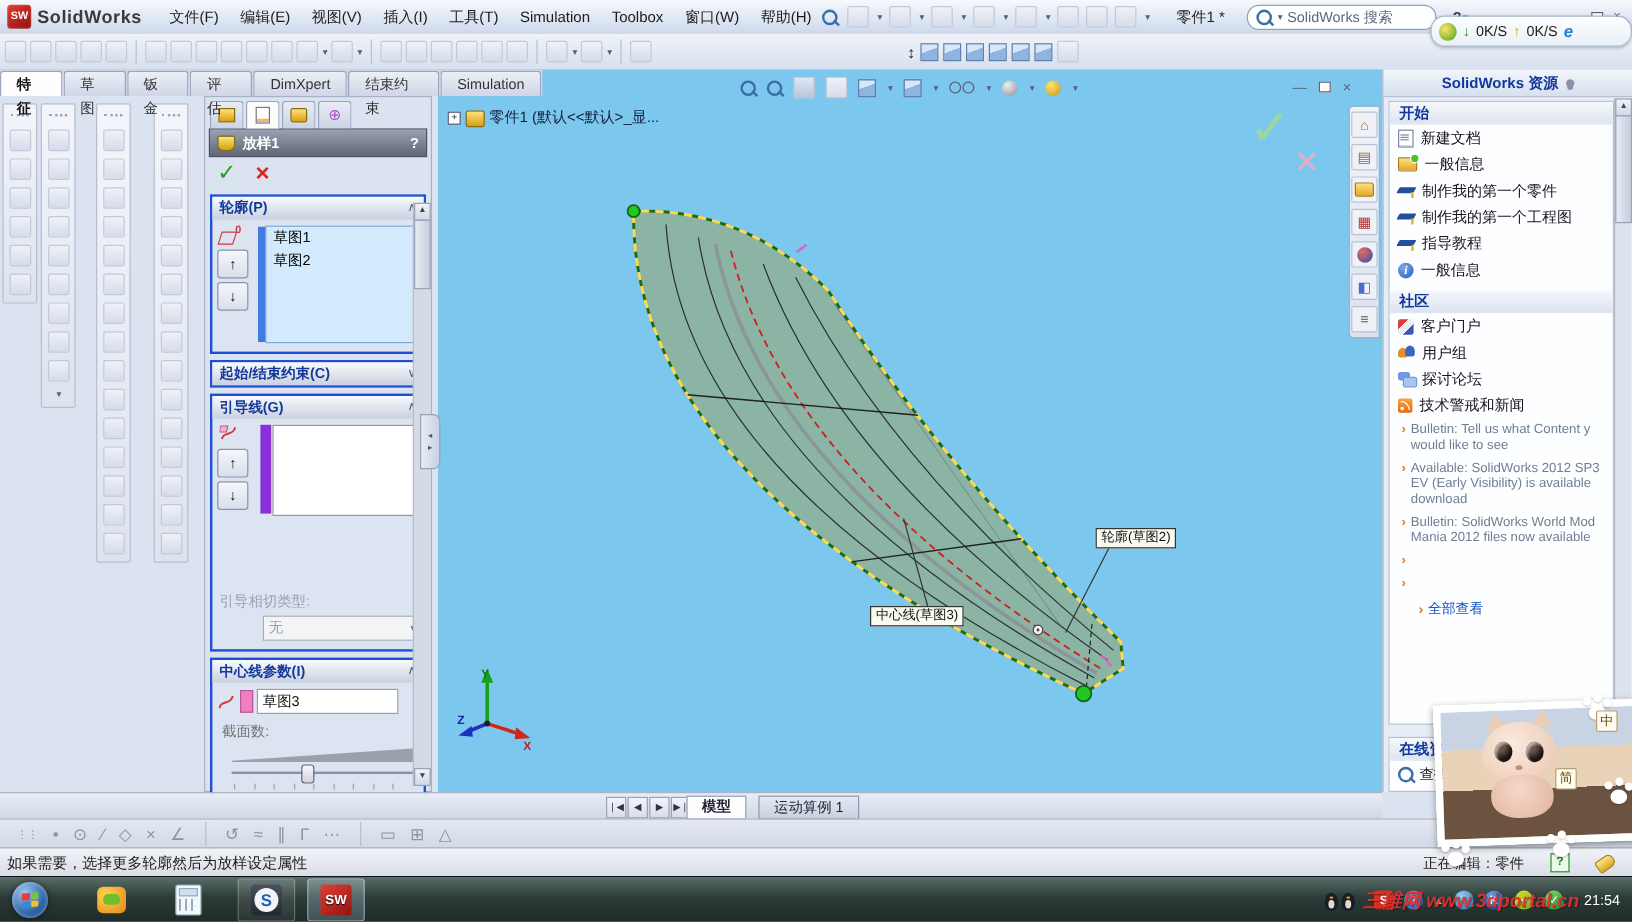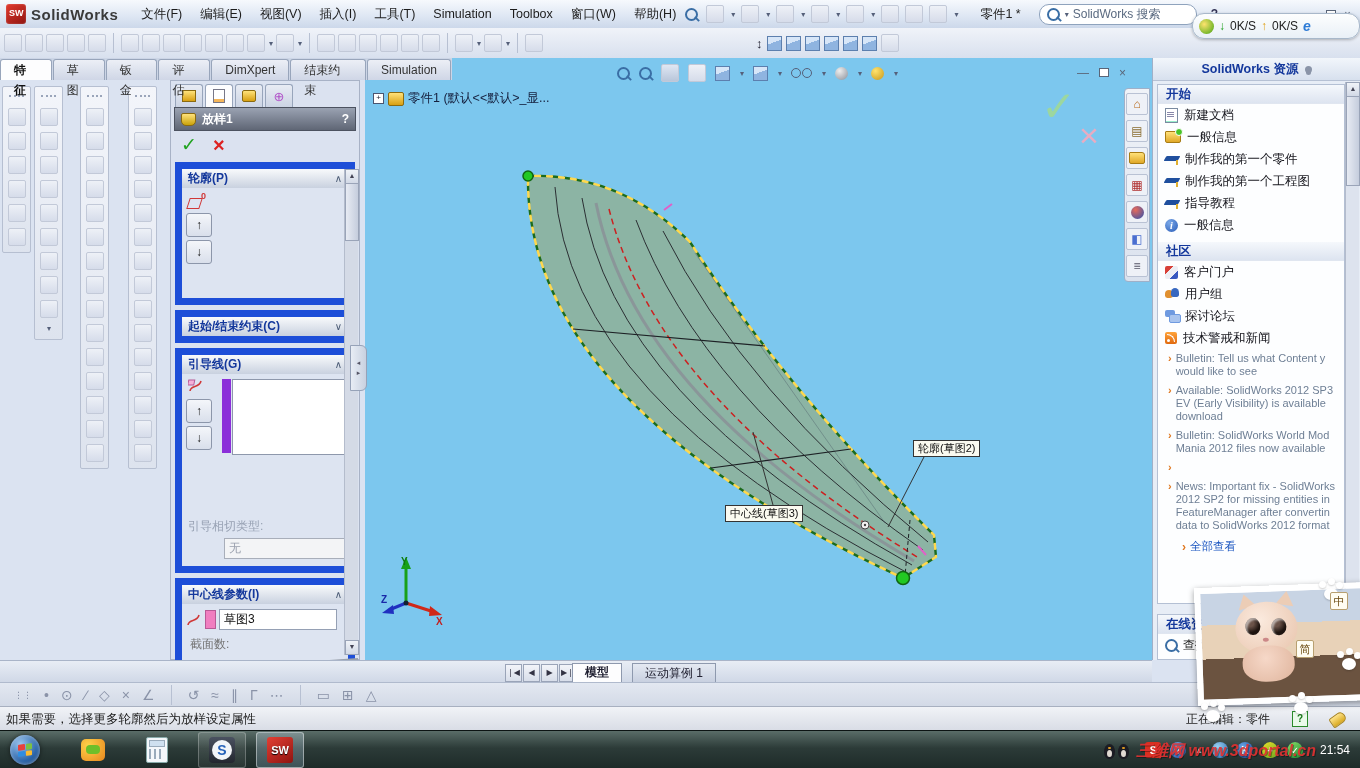--- a/index.html
+++ b/index.html
@@ -54,21 +54,21 @@
   #pm{position:absolute;left:170px;top:0;width:190px;height:580px;background:#dbe2f0;border:1px solid #a8b2c6;box-sizing:border-box;}
   #pm-tabs{display:flex;gap:2px;padding:3px 4px 0;}
   .pmtab{width:26px;height:22px;border:1px solid #98a5bb;border-bottom:none;border-radius:3px 3px 0 0;
     background:linear-gradient(#e8ecf4,#ccd4e4);display:flex;align-items:center;justify-content:center;}
   .pmtab.active{background:#fdfdfe;}
   #pm-title{height:22px;margin:0 3px;display:flex;align-items:center;gap:6px;padding:0 6px;
     background:linear-gradient(#9aa2b2,#5f6675);border:1px solid #4c5260;color:#fff;font-weight:bold;}
   #pm-ok{display:flex;gap:16px;padding:5px 10px 3px;}
   .okck{color:#21a321;font-size:19px;font-weight:bold;line-height:18px;}
   .okx{color:#d22;font-size:20px;font-weight:bold;line-height:18px;}
-  .sect{margin:5px 4px 0;border:7px solid #1d4ed8;background:#dde4f1;}
+  .sect{margin:5px 4px 0;border:2px solid #1d4ed8;background:#dde4f1;}
   .sect-h{height:19px;display:flex;align-items:center;justify-content:space-between;padding:0 6px;
     background:linear-gradient(#f8fafc,#c9d1df);color:#14389c;font-weight:bold;font-size:12px;}
   .chev{color:#4a5a74;font-size:10px;font-weight:normal;}
   .sect-b{position:relative;padding:5px 4px;}
   .updn{width:24px;height:22px;border:1px solid #8c96aa;border-radius:3px;background:linear-gradient(#f4f6fa,#d9dfeb);
     display:flex;align-items:center;justify-content:center;font-weight:bold;color:#111;margin:3px 0;}
   .plist{position:absolute;left:44px;top:5px;width:126px;background:#d2eafc;border:1px solid #7fa9d6;}
   .plist .bar{position:absolute;left:-7px;top:0;bottom:0;width:6px;background:#3f7be0;}
   .plist div{padding:1px 6px;color:#000;}
   .glist{position:absolute;left:50px;top:5px;width:120px;height:74px;background:#fff;border:1px solid #8e98ac;}
@@ -519,20 +519,25 @@
             <span>轮廓(P)</span>
             <span class="chev">∧</span>
           </div>
         <div class="sect-b" style="height:100px;">
           <div class="profico">
               <b></b>
               <sup>0</sup>
             </div>
           <div class="updn">↑</div>
           <div class="updn">↓</div>
+          <div class="plist" style="height:96px;">
+            <span class="bar"></span>
+            <div>草图1</div>
+            <div>草图2</div>
+          </div>
         </div>
       </div>
 
       <div class="sect">
         <div class="sect-h">
             <span>起始/结束约束(C)</span>
             <span class="chev">∨</span>
           </div>
       </div>
 
@@ -686,21 +691,20 @@
         </div>
       <div class="bull">
           <b>›</b>
           <span>Bulletin: SolidWorks World Mod Mania 2012 files now available</span>
         </div>
       <div class="bull">
           <b>›</b>
         </div>
       <div class="bull">
           <b>›</b>
-          <span>News: Important fix - SolidWorks 2012 SP2 for missing entities in FeatureManager after convertin data to SolidWorks 2012 format</span>
         </div>
 
       <div class="viewall">
           <b style="color:#e07820;">›</b>
           <span>全部查看</span>
         </div>
     </div>
 
     <div id="tp-box2">
       <div class="tp-h">在线资源</div>

